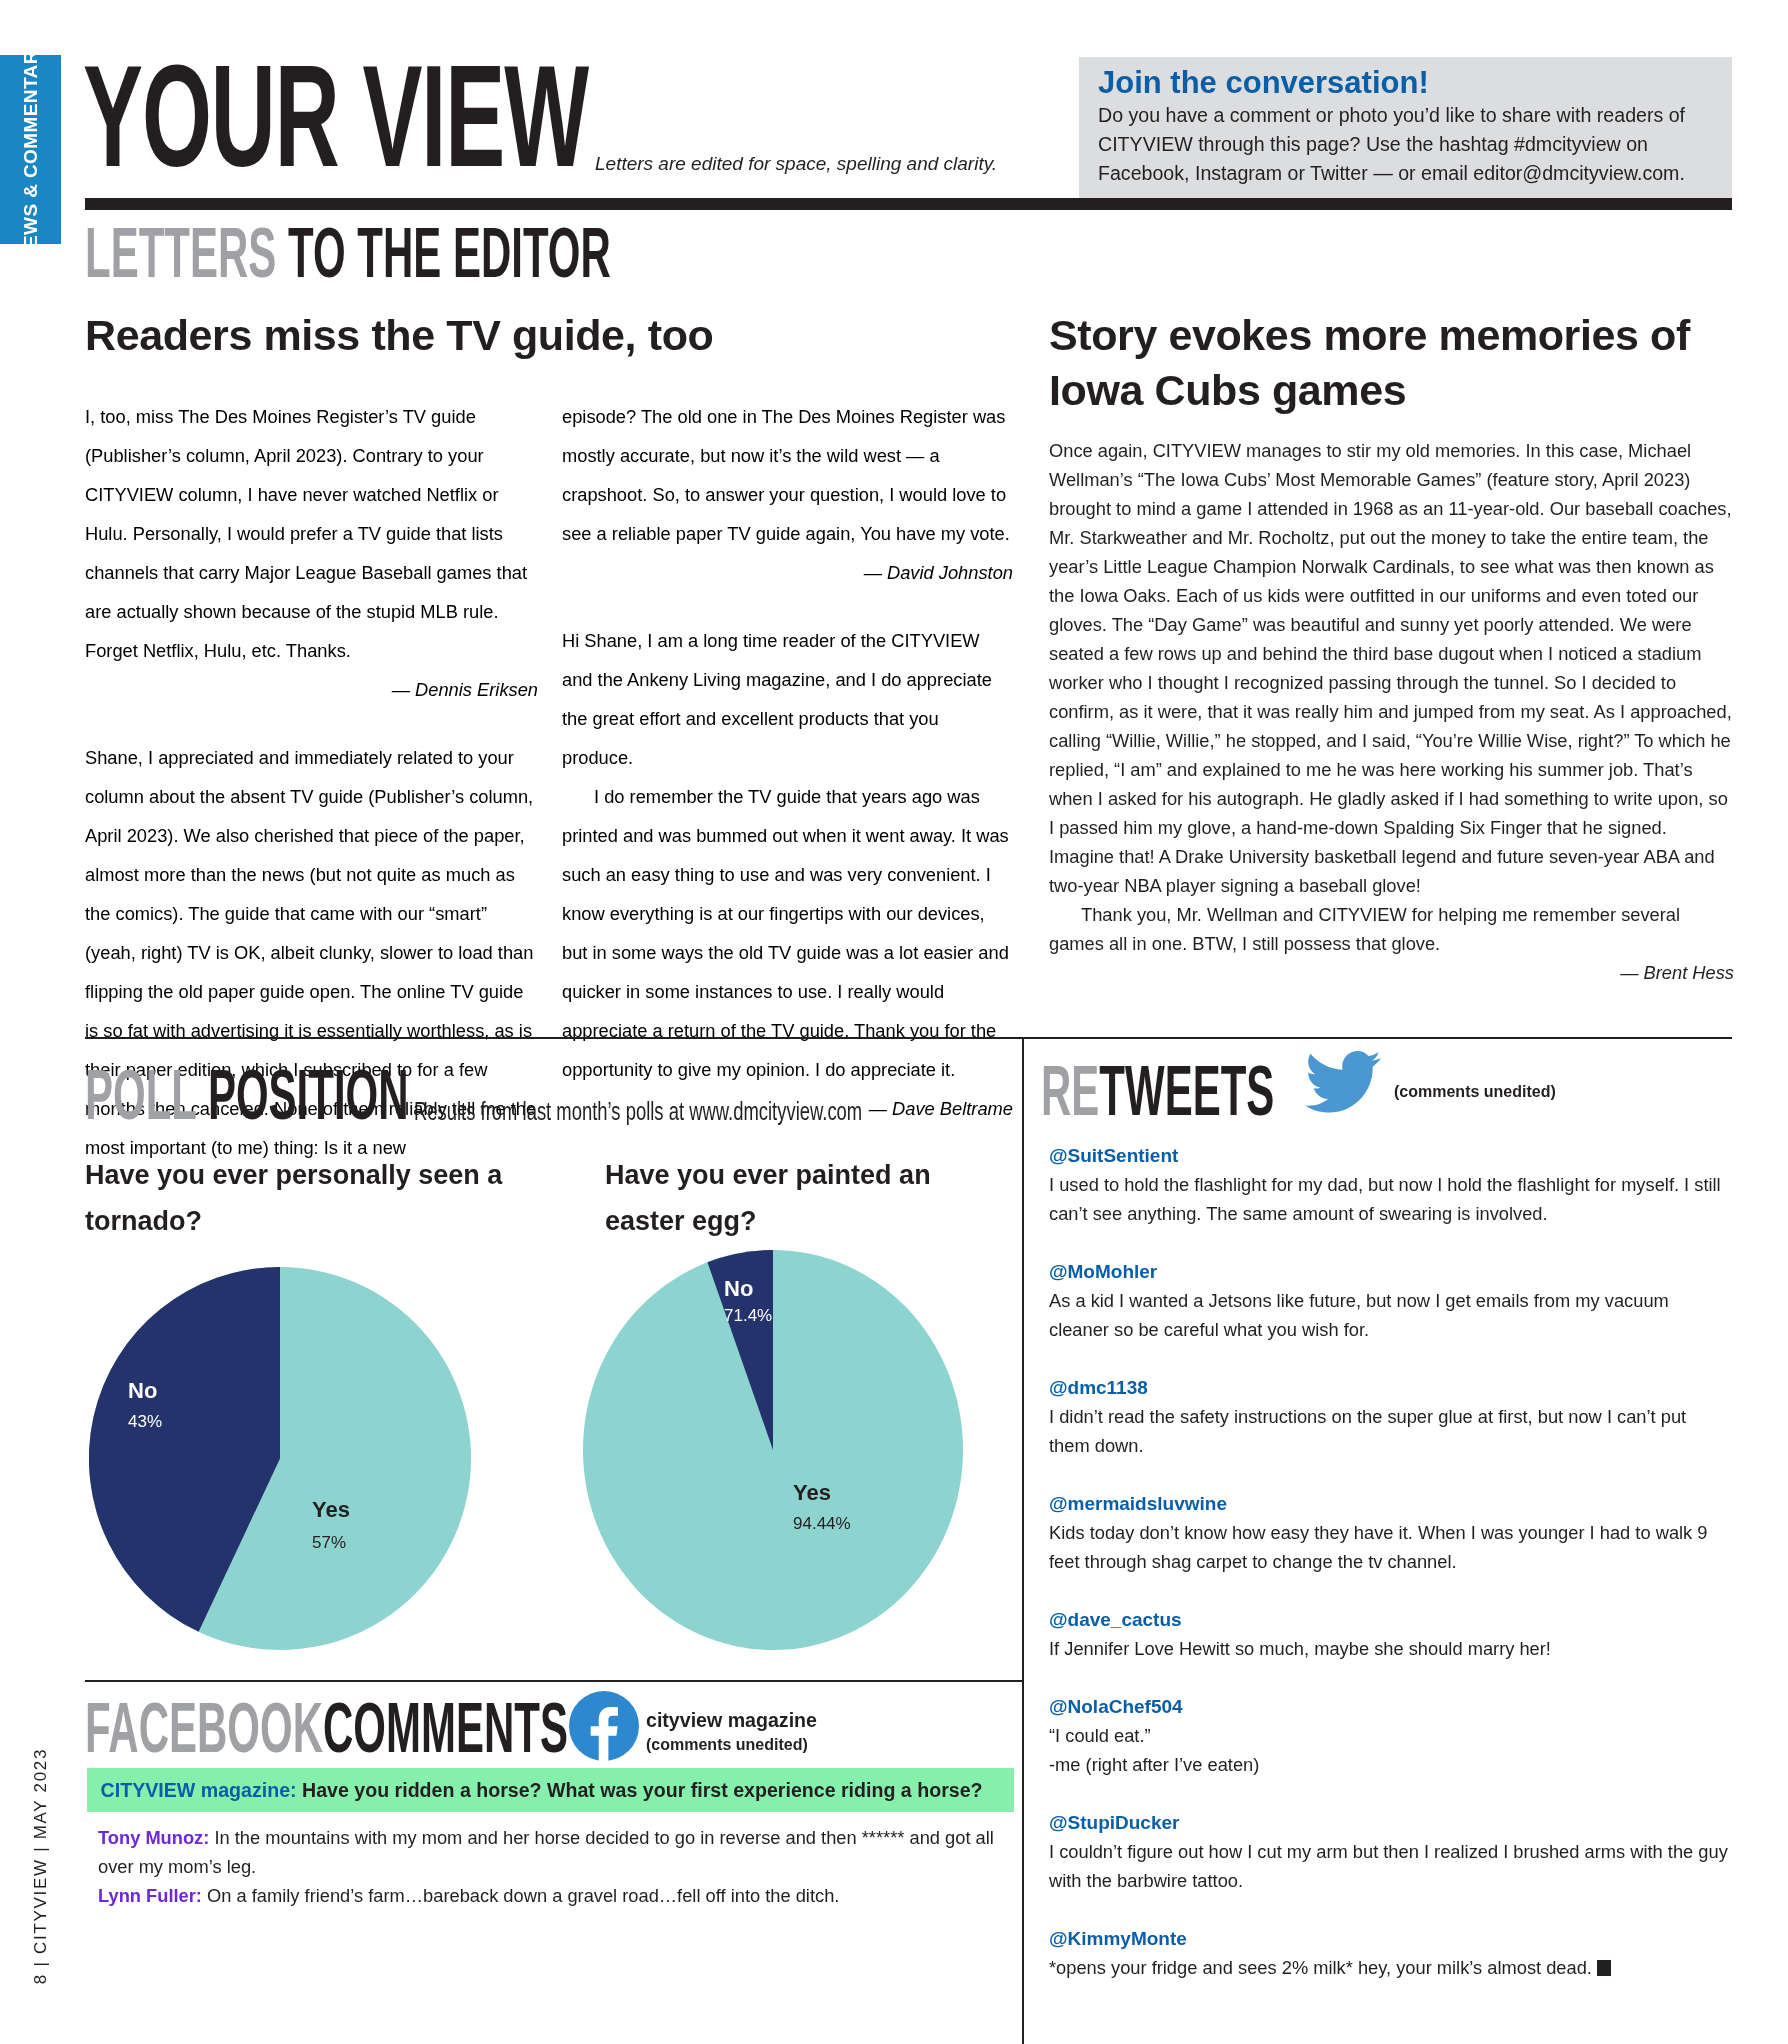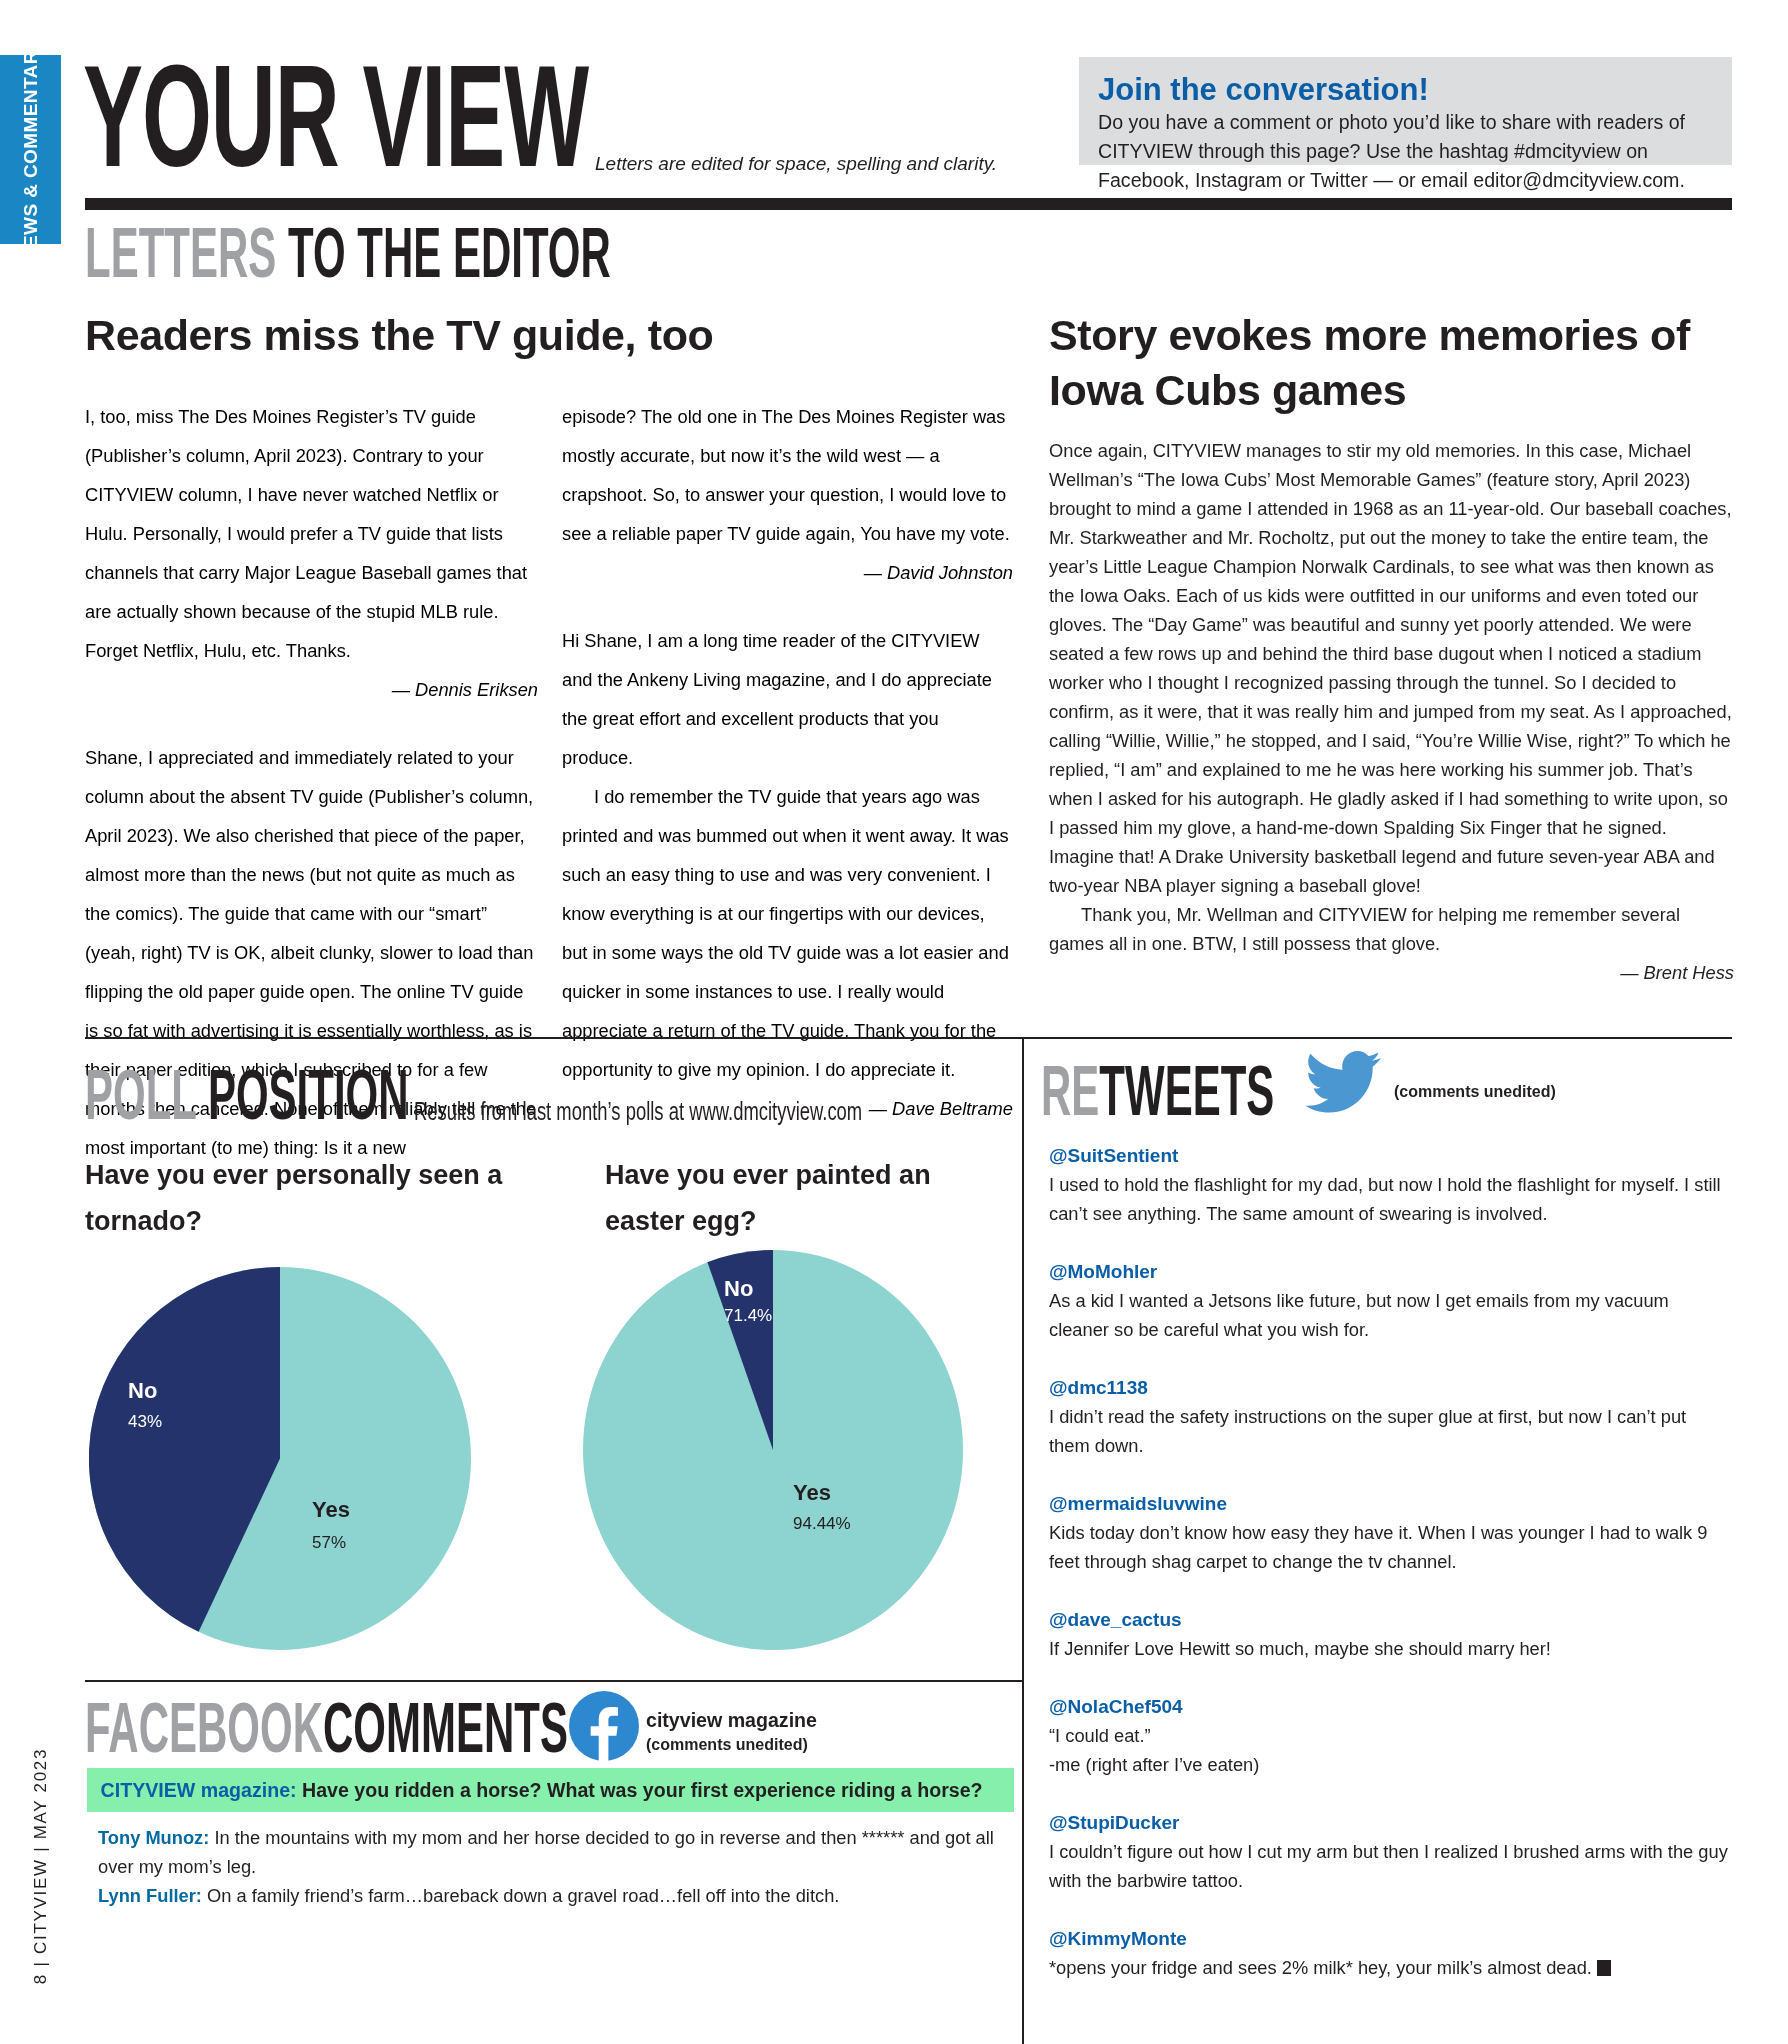--- a/index.html
+++ b/index.html
@@ -10,21 +10,21 @@
   
   .section-tab { left: 0; top: 55px; width: 61px; height: 189px; background: #1a87c4; }
   .section-tab span { position: absolute; left: 50%; top: 50%; transform: translate(-50%,-50%) rotate(-90deg);
     white-space: nowrap; color: #fff; font-family: "Liberation Sans", sans-serif; font-weight: bold; font-size: 19px; letter-spacing: 0.4px; }
 
   .condensed { font-family: "Liberation Sans", sans-serif; font-weight: bold; transform-origin: left top; display: inline-block; white-space: nowrap; }
 
   .your-view { left: 83px; top: 44px; font-size: 145px; line-height: 145px; transform: scaleX(0.62); color: #231f20; letter-spacing: -1.7px; }
   .tagline { left: 595px; top: 153px; font-style: italic; font-size: 19px; color: #231f20; }
 
-  .join-box { left: 1079px; top: 57px; width: 653px; height: 108px; background: #dcdddf; padding: 15px 19px; }
+  .join-box { left: 1079px; top: 57px; width: 653px; height: 141px; background: #dcdddf; padding: 8px 19px; }
   .join-title { color: #0a5ea8; font-weight: bold; font-size: 31px; line-height: 36px; }
   .join-body { font-size: 19.6px; line-height: 29px; color: #231f20; }
 
   .thick-rule { left: 85px; top: 198px; width: 1647px; height: 12px; background: #231f20; }
 
   .section-head { font-size: 70px; line-height: 70px; transform: scaleX(0.6); }
   .gray { color: #a0a1a4; }
   .dark { color: #231f20; }
   .letters-head { left: 85px; top: 218px; }
 
@@ -60,21 +60,21 @@
   .tweet-text { font-size: 18.3px; line-height: 29px; white-space: pre-line; }
   .end-mark { display: inline-block; width: 13.6px; height: 15.3px; background: #231f20; margin-left: 5.1px; vertical-align: -1.7px; }
 
   .fb-head { left: 85px; top: 1693px; }
   .fb-icon { left: 569px; top: 1691px; width: 70px; height: 70px; }
   .fb-name { left: 646px; top: 1709px; font-weight: bold; font-size: 19.6px; }
   .fb-sub { left: 646px; top: 1736px; font-weight: bold; font-size: 16px; }
   .fb-prompt { left: 87px; top: 1768px; width: 927px; height: 44px; background: #86efac; padding: 8.5px 13.6px; font-weight: bold; font-size: 19.6px; line-height: 27px; white-space: nowrap; }
   .blue { color: #0a5ea8; }
   .fb-comments { left: 98px; top: 1823px; width: 911px; font-size: 18.3px; line-height: 29px; }
-  .fb-name-inline { color: #0369a1; font-weight: bold; }
+  .fb-name-inline { color: #6d28d9; font-weight: bold; }
 
   .folio { left: 25.6px; top: 1729px; width: 31px; height: 273px; }
   .folio span { position: absolute; left: 50%; top: 50%; transform: translate(-50%,-50%) rotate(-90deg); white-space: nowrap; font-size: 17px; letter-spacing: 1.7px; color: #231f20; }
 </style>
 </head>
 <body>
 
 <div class="abs section-tab">
   <span>NEWS &amp; COMMENTARY</span>
 </div>

